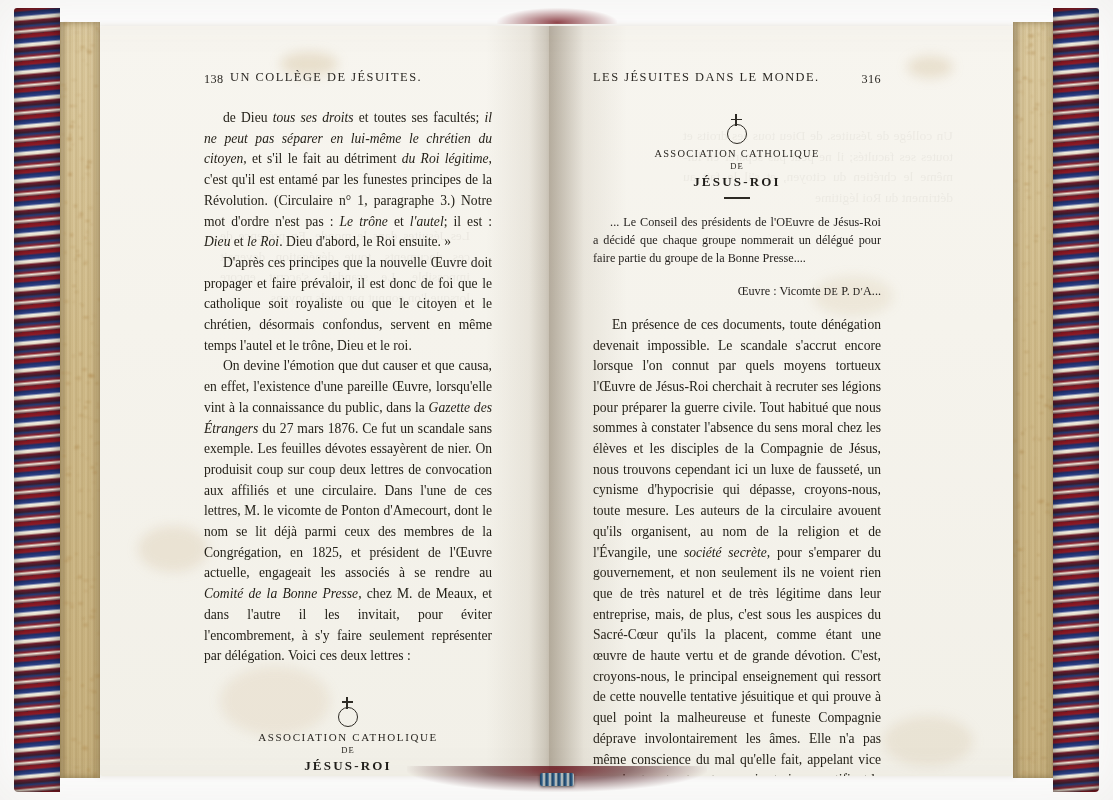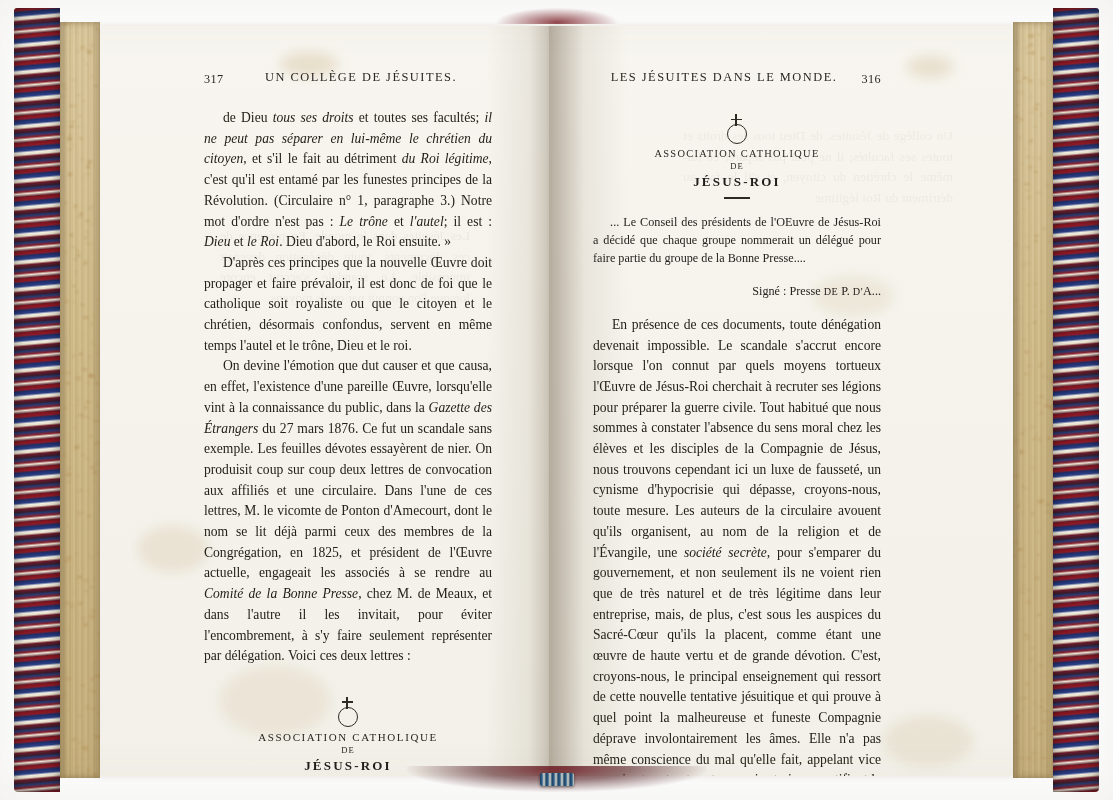--- a/index.html
+++ b/index.html
@@ -155,21 +155,20 @@
     white-space: nowrap;
   }
   .runhead .folio {
     position: absolute;
     top: 2px;
     font-size: 12.2px;
     letter-spacing: 0.4px;
   }
   .runhead .title {
     display: block;
-    text-align: center;
     font-size: 12.4px;
   }
   .page.left  .runhead .folio { left: 0;  }
   .page.right .runhead .folio { right: 0; }
   .page.left  .runhead .title { padding-left: 26px; }
   .page.right .runhead .title { padding-right: 26px; }
 
   p.body {
     margin: 0;
     font-size: 13.6px;
@@ -692,21 +691,21 @@
     <div class="page left">
       <div class="stain" style="left:180px;top:26px;width:58px;height:24px;background:rgba(182,146,82,0.22);"></div>
       <div class="stain" style="left:38px;top:500px;width:70px;height:46px;background:rgba(186,152,92,0.16);"></div>
       <div class="stain" style="left:120px;top:640px;width:110px;height:70px;background:rgba(186,152,92,0.12);"></div>
 
       <div class="bleed" style="left:120px;top:200px;width:250px;">Les Jésuites dans le monde. En présence de ces documents, toute dénégation devenait impossible. Le scandale s'accrut encore lorsque l'on connut par quels moyens</div>
 
       <div class="col">
 
         <div class="runhead">
-          <span class="folio">317</span>
+          <span class="folio">138</span>
           <span class="title">UN COLLÈGE DE JÉSUITES.</span>
         </div>
 
         <p class="body">de Dieu <em>tous ses droits</em> et toutes ses facultés; <em>il ne peut pas séparer en lui-même le chrétien du citoyen</em>, et s'il le fait au détriment <em>du Roi légitime</em>, c'est qu'il est entamé par les funestes principes de la Révolution. (Circulaire n° 1, paragraphe 3.) Notre mot d'ordre n'est pas : <em>Le trône</em> et <em>l'autel</em>; il est : <em>Dieu</em> et <em>le Roi</em>. Dieu d'abord, le Roi ensuite. »</p>
         <p class="body">D'après ces principes que la nouvelle Œuvre doit propager et faire prévaloir, il est donc de foi que le catholique soit royaliste ou que le citoyen et le chrétien, désormais confondus, servent en même temps l'autel et le trône, Dieu et le roi.</p>
         <p class="body">On devine l'émotion que dut causer et que causa, en effet, l'existence d'une pareille Œuvre, lorsqu'elle vint à la connaissance du public, dans la <em>Gazette des Étrangers</em> du 27 mars 1876. Ce fut un scandale sans exemple. Les feuilles dévotes essayèrent de nier. On produisit coup sur coup deux lettres de convocation aux affiliés et une circulaire. Dans l'une de ces lettres, M. le vicomte de Ponton d'Amecourt, dont le nom se lit déjà parmi ceux des membres de la Congrégation, en 1825, et président de l'Œuvre actuelle, engageait les associés à se rendre au <em>Comité de la Bonne Presse</em>, chez M. de Meaux, et dans l'autre il les invitait, pour éviter l'encombrement, à s'y faire seulement représenter par délégation. Voici ces deux lettres :</p>
 
         <div class="letterhead lh-left">
           <div class="orb">
             <span class="bar-v"></span>
@@ -743,21 +742,21 @@
               <span class="ring"></span>
           </div>
           <div class="lh-line2" style="font-size:10.4px;letter-spacing:1.3px;">ASSOCIATION CATHOLIQUE</div>
           <div class="lh-line2">DE</div>
           <div class="lh-line3">JÉSUS-ROI</div>
           <div class="lh-rule"></div>
         </div>
 
         <p class="quote">... Le Conseil des présidents de l'OEuvre de Jésus-Roi a décidé que chaque groupe nommerait un délégué pour faire partie du groupe de la Bonne Presse....</p>
 
-        <p class="sign"><span>Signé : Presse </span><span class="sc">DE</span><span> P. </span><span class="sc">D'</span><span>A...</span></p>
+        <p class="sign"><span>Œuvre : Vicomte </span><span class="sc">DE</span><span> P. </span><span class="sc">D'</span><span>A...</span></p>
 
         <p class="body" style="margin-top:16px;">En présence de ces documents, toute dénégation devenait impossible. Le scandale s'accrut encore lorsque l'on connut par quels moyens tortueux l'Œuvre de Jésus-Roi cherchait à recruter ses légions pour préparer la guerre civile. Tout habitué que nous sommes à constater l'absence du sens moral chez les élèves et les disciples de la Compagnie de Jésus, nous trouvons cependant ici un luxe de fausseté, un cynisme d'hypocrisie qui dépasse, croyons-nous, toute mesure. Les auteurs de la circulaire avouent qu'ils organisent, au nom de la religion et de l'Évangile, une <em>société secrète</em>, pour s'emparer du gouvernement, et non seulement ils ne voient rien que de très naturel et de très légitime dans leur entreprise, mais, de plus, c'est sous les auspices du Sacré-Cœur qu'ils la placent, comme étant une œuvre de haute vertu et de grande dévotion. C'est, croyons-nous, le principal enseignement qui ressort de cette nouvelle tentative jésuitique et qui prouve à quel point la malheureuse et funeste Compagnie déprave involontairement les âmes. Elle n'a pas même conscience du mal qu'elle fait, appelant vice ce qui est vertu et vertu ce qui est vice, sanctifiant la conspiration en lui donnant un prétexte religieux et croyant légitimer les</p>
       </div>
     </div>
 
     <div class="top-red"></div>
     <div class="spine-shadow"></div>
     <div class="headband"></div>
   </div>
 

